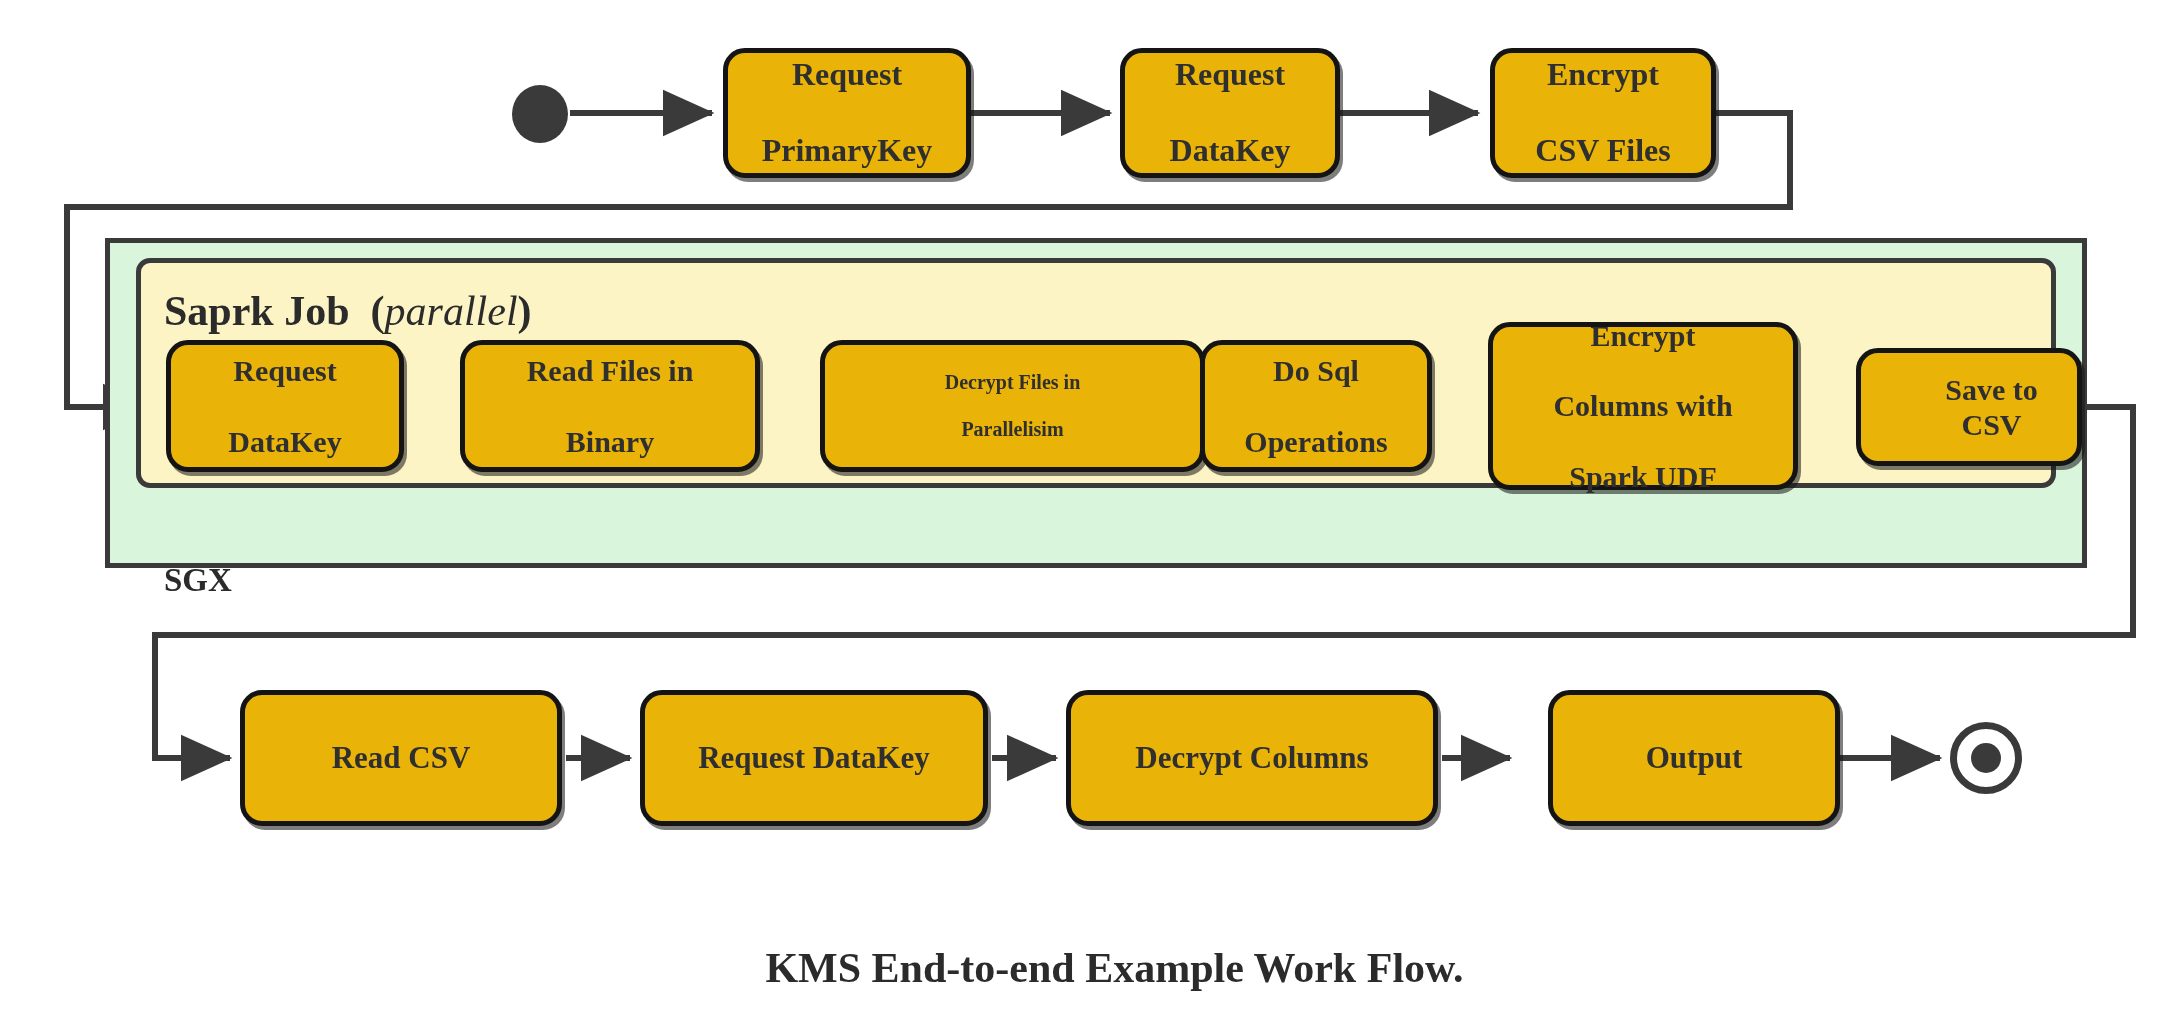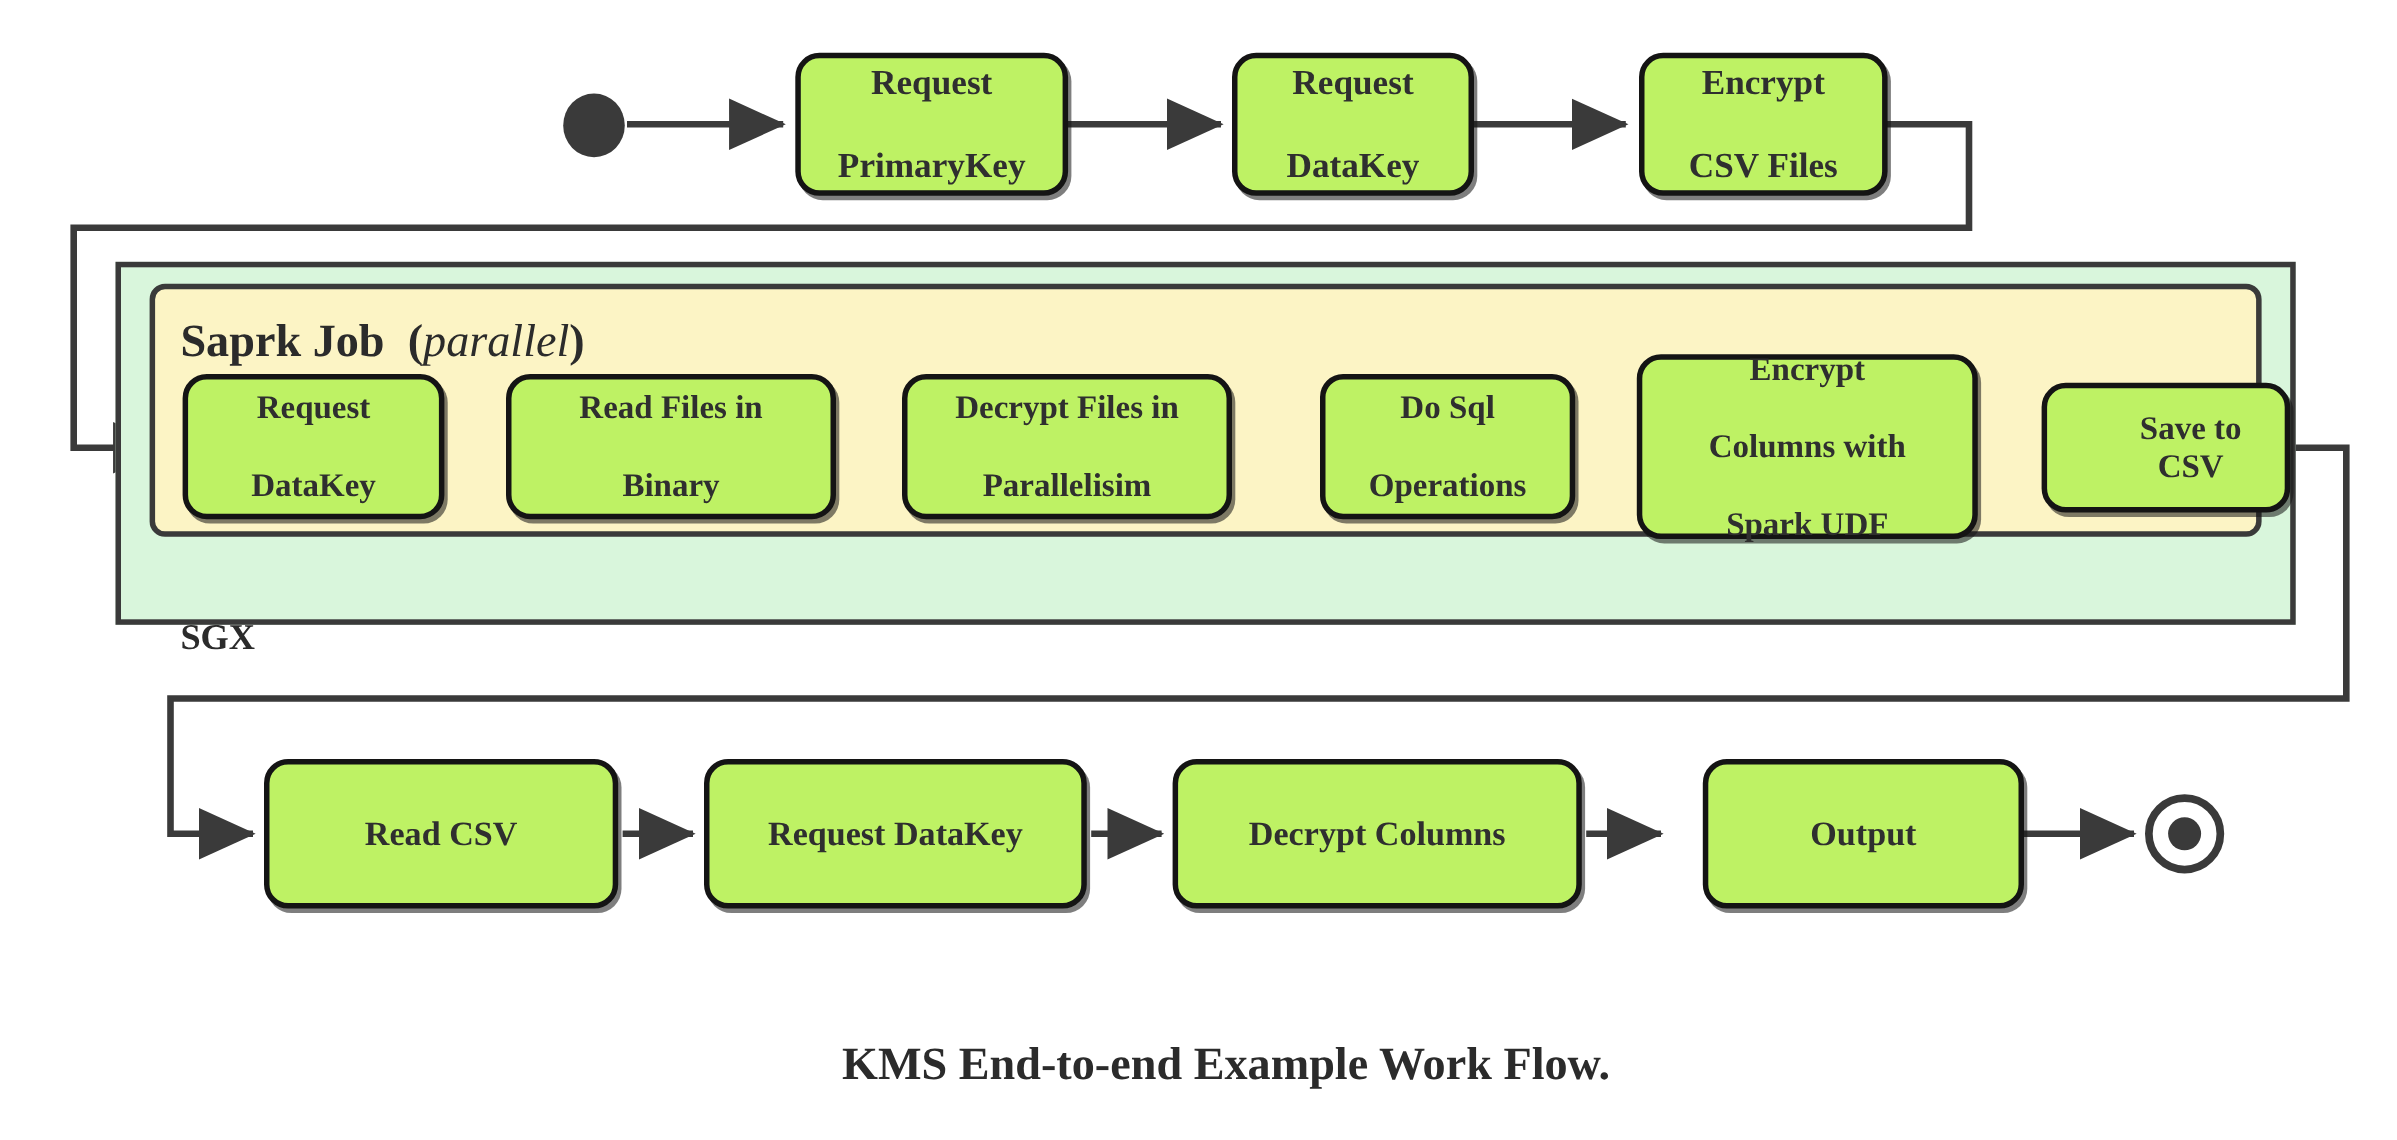--- a/index.html
+++ b/index.html
@@ -46,21 +46,21 @@
   .group-label .paren {
     font-weight: bold;
   }
   .group-label em {
     font-style: italic;
     font-weight: normal;
   }
   .node {
     position: absolute;
     box-sizing: border-box;
-    background: #bef264;
+    background: #eab308;
     border: 5px solid #141414;
     border-radius: 22px;
     display: flex;
     align-items: center;
     justify-content: center;
     text-align: center;
     font-weight: bold;
     color: #2f2f2f;
     line-height: 1.18;
     box-shadow: 3px 4px 0 rgba(20,20,20,0.55);
@@ -177,28 +177,28 @@
     </span>
   </div>
 
   <div class="node" style="left:460px; top:340px; width:300px; height:132px; font-size:30px;">
     <span>
       <span>Read Files in</span><br>
       <span>Binary</span>
     </span>
   </div>
 
-  <div class="node" style="left:820px; top:340px; width:300px; height:132px; font-size:30px;">
+  <div class="node" style="left:820px; top:340px; width:385px; height:132px; font-size:20px;">
     <span>
       <span>Decrypt Files in</span><br>
       <span>Parallelisim</span>
     </span>
   </div>
 
-  <div class="node" style="left:1200px; top:340px; width:232px; height:132px; font-size:30px;border-radius:21px;">
+  <div class="node" style="left:1200px; top:340px; width:232px; height:132px; font-size:30px;">
     <span>
       <span>Do Sql</span><br>
       <span>Operations</span>
     </span>
   </div>
 
   <div class="node" style="left:1488px; top:322px; width:310px; height:168px; font-size:30px;">
     <span>
       <span>Encrypt</span><br>
       <span>Columns with</span><br>

